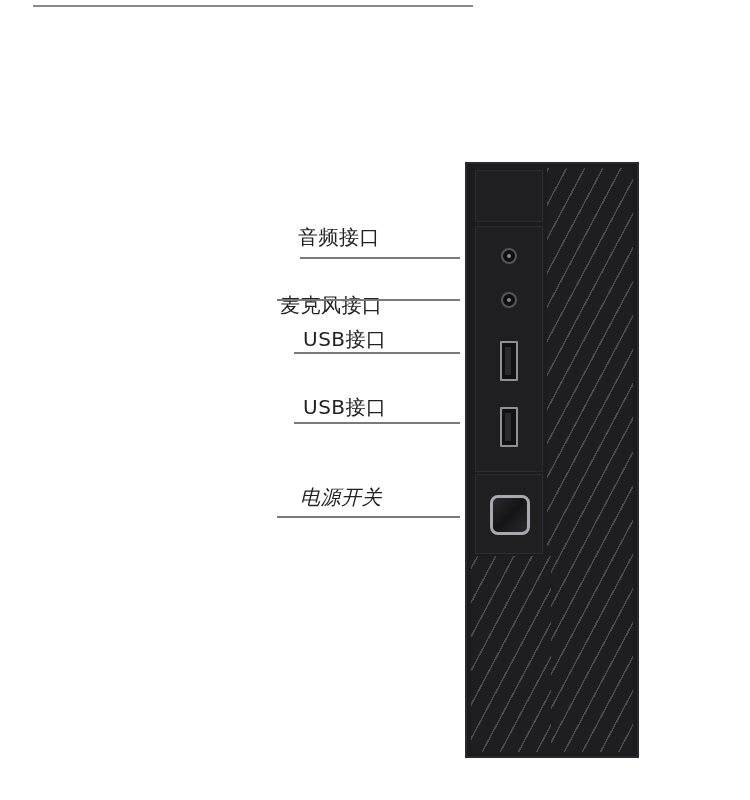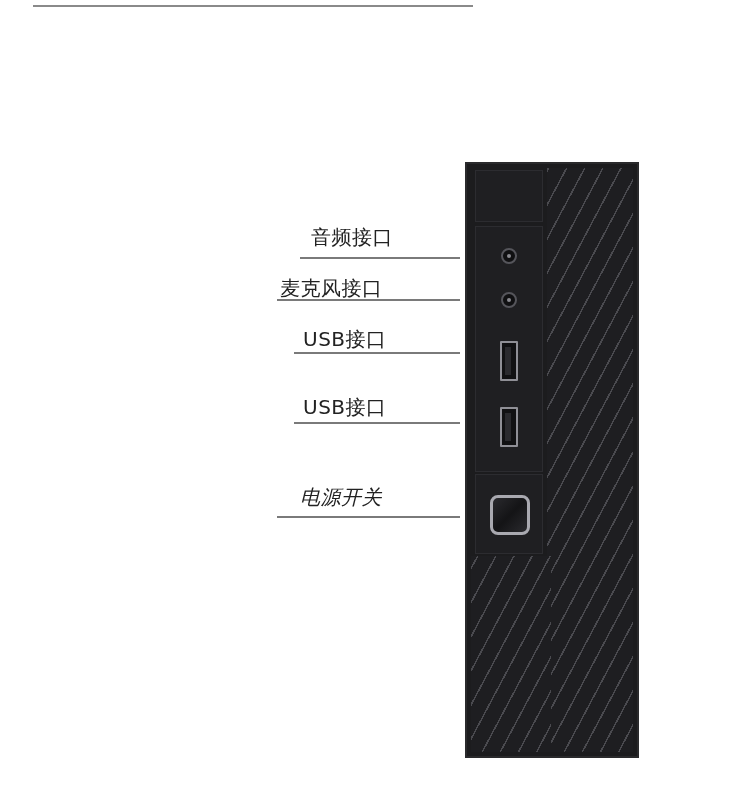--- a/index.html
+++ b/index.html
@@ -34,24 +34,24 @@
   .usb::after { content: ""; position: absolute; left: 3px; top: 4px; width: 6px; height: 28px; background: #2a2a2e; }
   .power-btn { position: absolute; left: 14px; top: 20px; width: 40px; height: 40px;
                border: 3px solid #a9a9b0; border-radius: 8px; box-sizing: border-box;
                background: linear-gradient(135deg, #2a2a2e 0%, #141416 50%, #2a2a2e 100%); }
 </style>
 </head>
 <body>
 
 <div class="top-rule" style="width:440px;"></div>
 
-<div class="label" style="left:311px; top:224px;">音频接口</div>
+<div class="label" style="left:298px; top:224px;">音频接口</div>
 <div class="leader" style="left:300px; top:257px; width:160px;"></div>
 
-<div class="label" style="left:280px; top:275px;">麦克风接口</div>
+<div class="label" style="left:280px; top:292px;">麦克风接口</div>
 <div class="leader" style="left:277px; top:299px; width:183px;"></div>
 
 <div class="label" style="left:303px; top:326px;">USB接口</div>
 <div class="leader" style="left:294px; top:352px; width:166px;"></div>
 
 <div class="label" style="left:303px; top:394px;">USB接口</div>
 <div class="leader" style="left:294px; top:422px; width:166px;"></div>
 
 <div class="label" style="left:300px; top:484px;font-style:italic;">电源开关</div>
 <div class="leader" style="left:277px; top:516px; width:183px;"></div>

